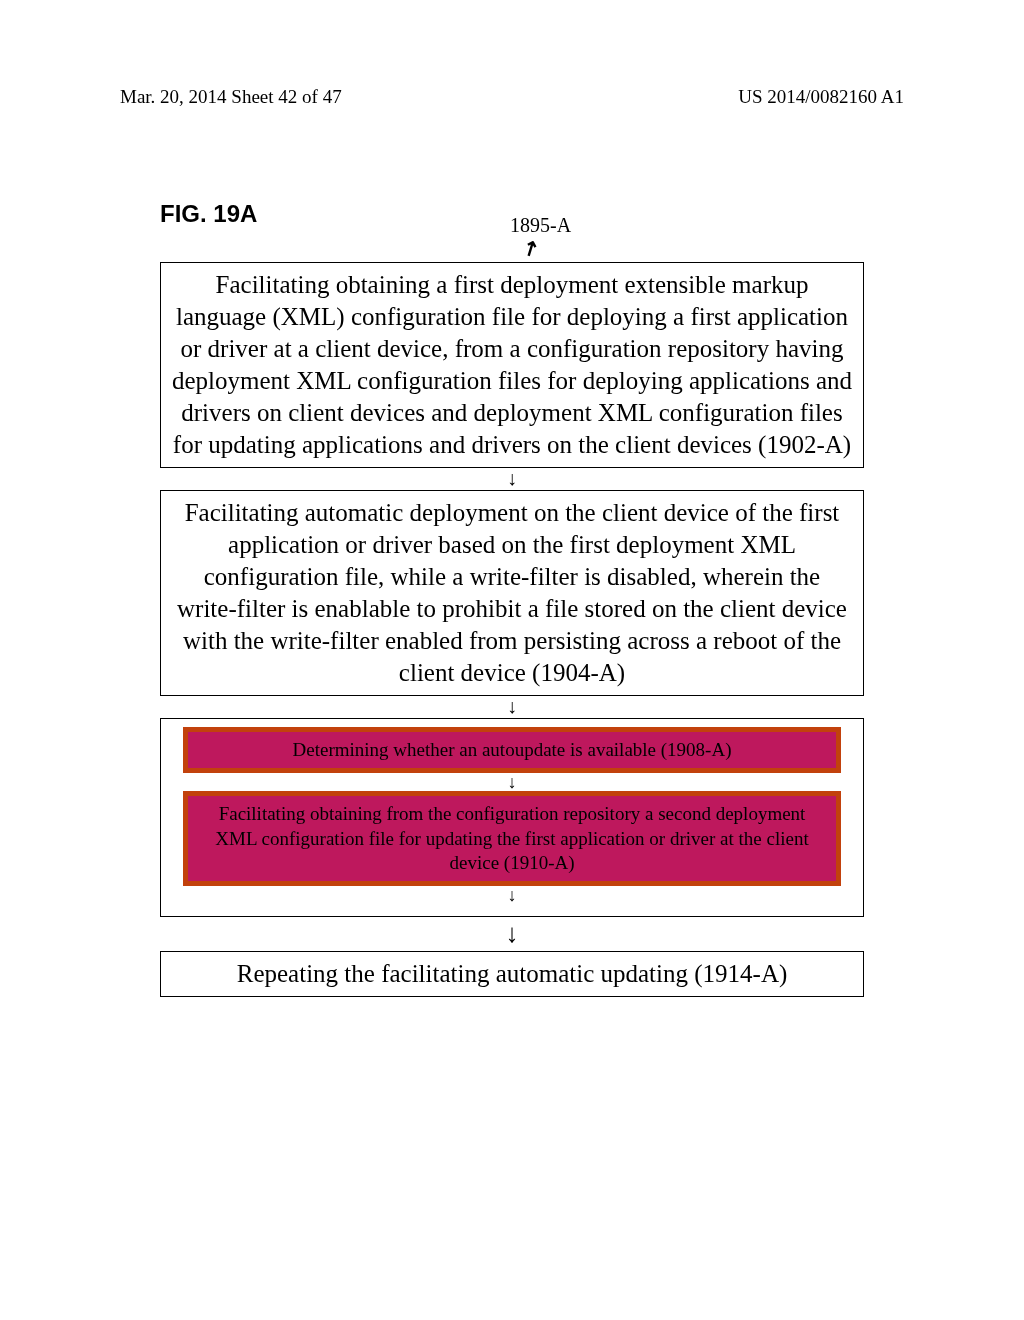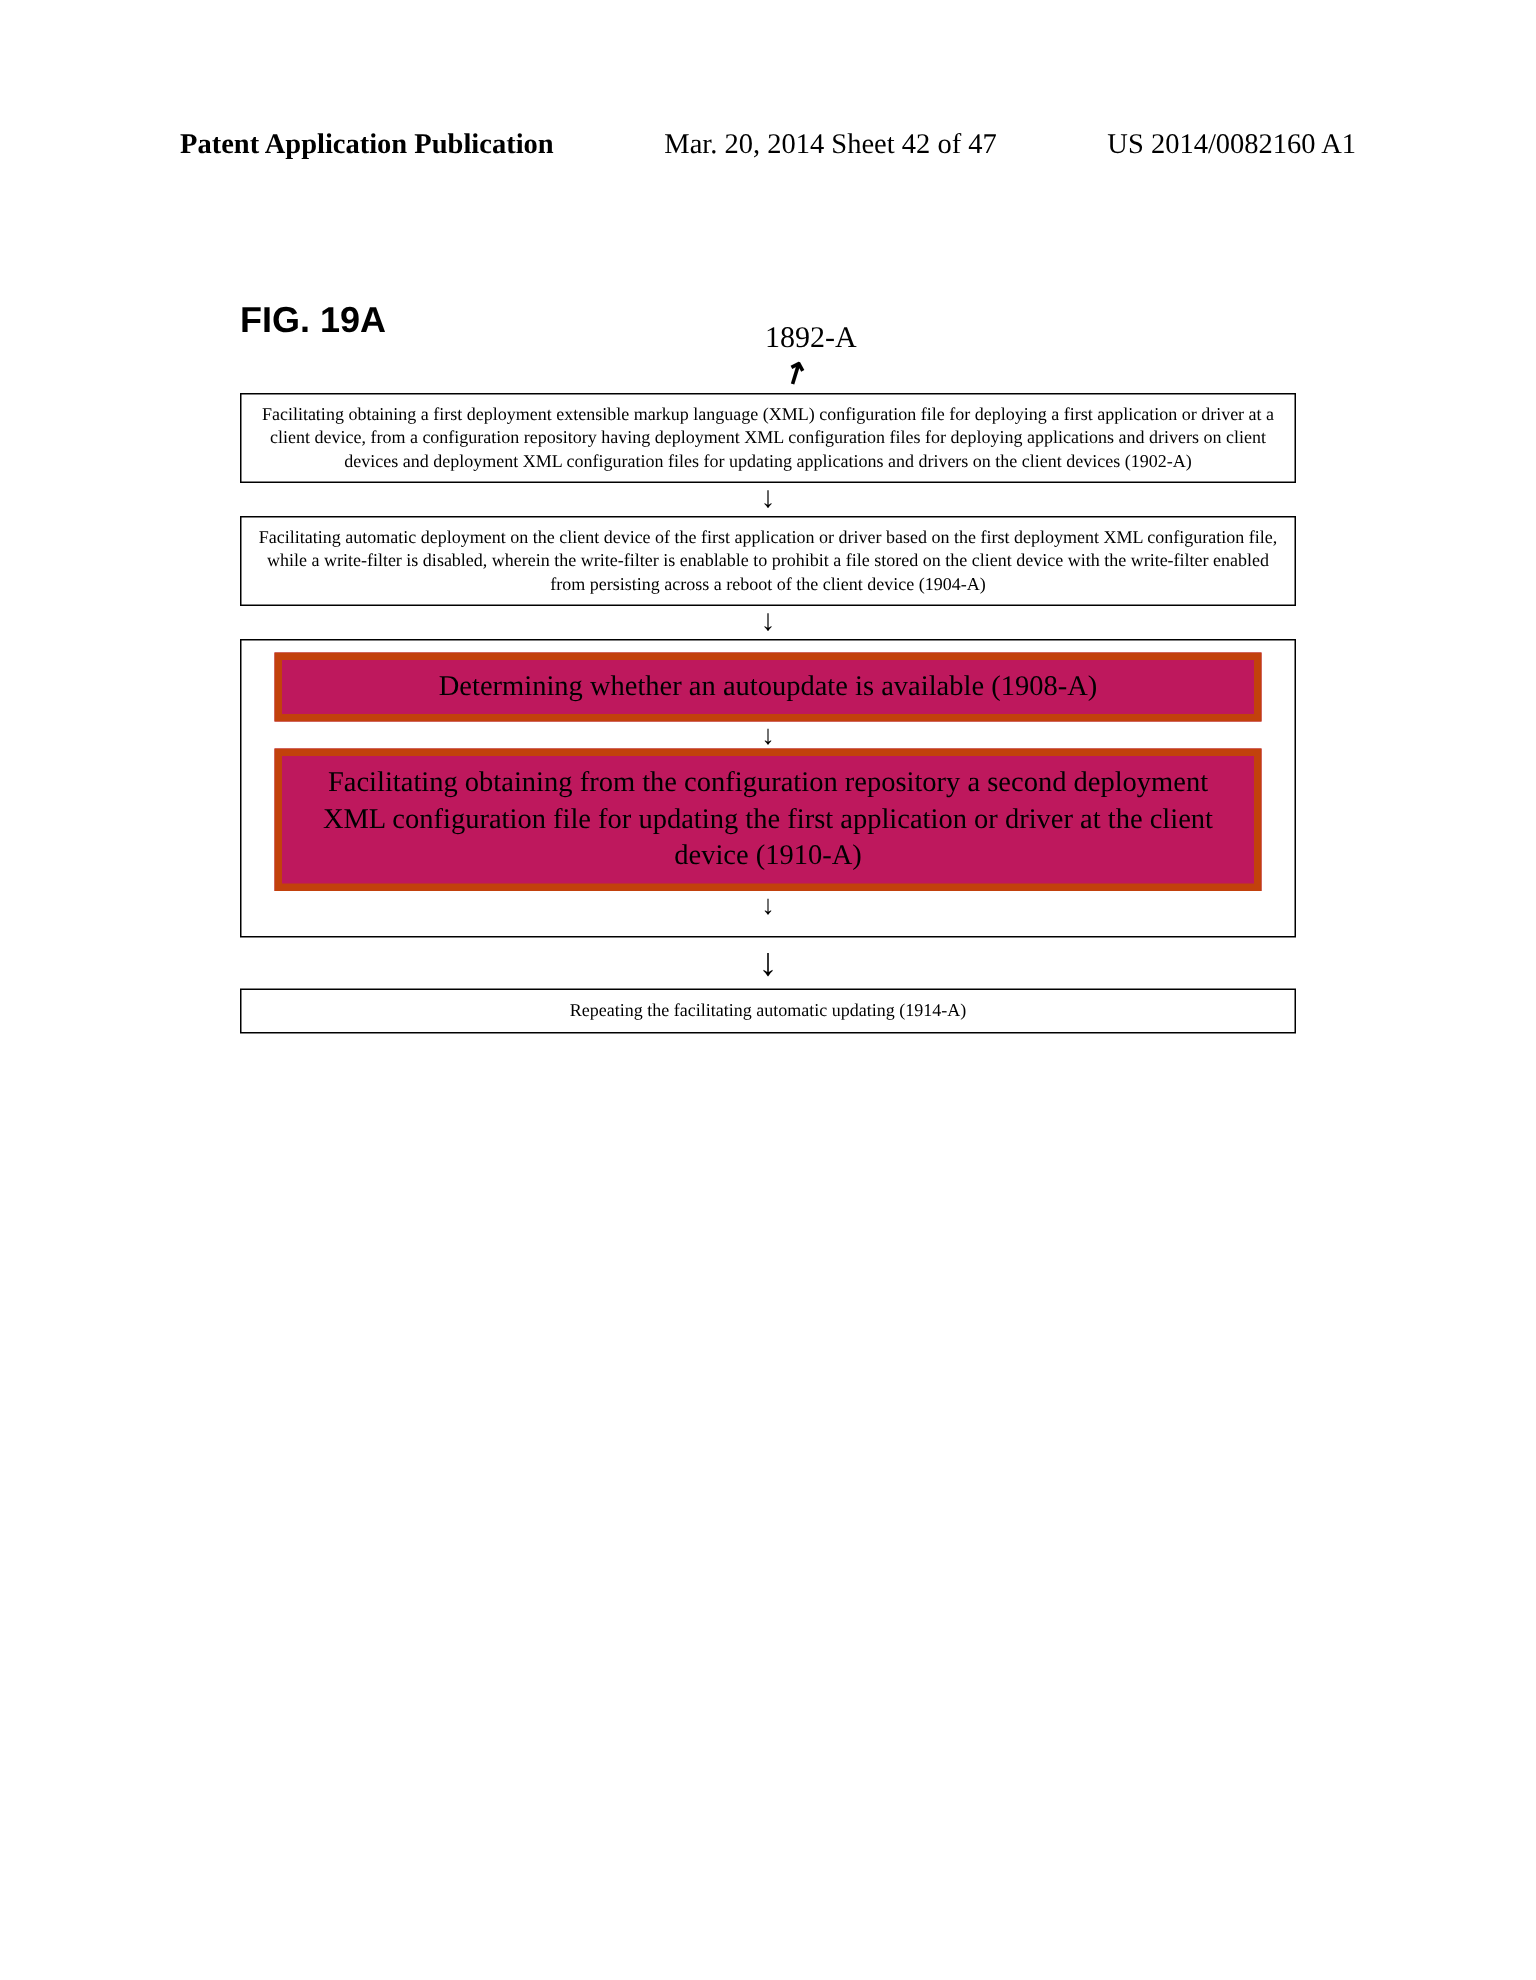--- a/index.html
+++ b/index.html
@@ -52,21 +52,21 @@
     .diagram {
       position: absolute;
       top: 262px;
       left: 160px;
       width: 704px;
     }
     .box {
       border: 1px solid #000;
       padding: 6px 10px;
       text-align: center;
-      font-size: 12px;
+      font-size: 25px;
       line-height: 1.28;
       background: white;
       margin: 0;
     }
     .box-outer {
       border: 1px solid #000;
       padding: 8px 12px 12px 12px;
       text-align: center;
       font-size: 19px;
       line-height: 1.28;
@@ -104,28 +104,27 @@
       padding-top: 4px;
     }
     .outer-title {
       margin-bottom: 8px;
     }
   </style>
 </head>
 <body>
 
 <div class="header">
-  <span class="header-left">Patent Application Publication</span>
   <span class="header-center">Mar. 20, 2014  Sheet 42 of 47</span>
   <span class="header-right">US 2014/0082160 A1</span>
 </div>
 
 <div class="figure-label">FIG. 19A</div>
 
-<div class="ref-num">1892-A</div>
+<div class="ref-num">1895-A</div>
 <div class="ref-arrow">↗</div>
 
 <div class="diagram">
 
   <div class="box">Facilitating obtaining a first deployment extensible markup language (XML) configuration file for deploying a first application or driver at a client device, from a configuration repository having deployment XML configuration files for deploying applications and drivers on client devices and deployment XML configuration files for updating applications and drivers on the client devices (1902-A)</div>
   <div class="arrow-down">↓</div>
 
   <div class="box">Facilitating automatic deployment on the client device of the first application or driver based on the first deployment XML configuration file, while a write-filter is disabled, wherein the write-filter is enablable to prohibit a file stored on the client device with the write-filter enabled from persisting across a reboot of the client device (1904-A)</div>
   <div class="arrow-down">↓</div>
 

